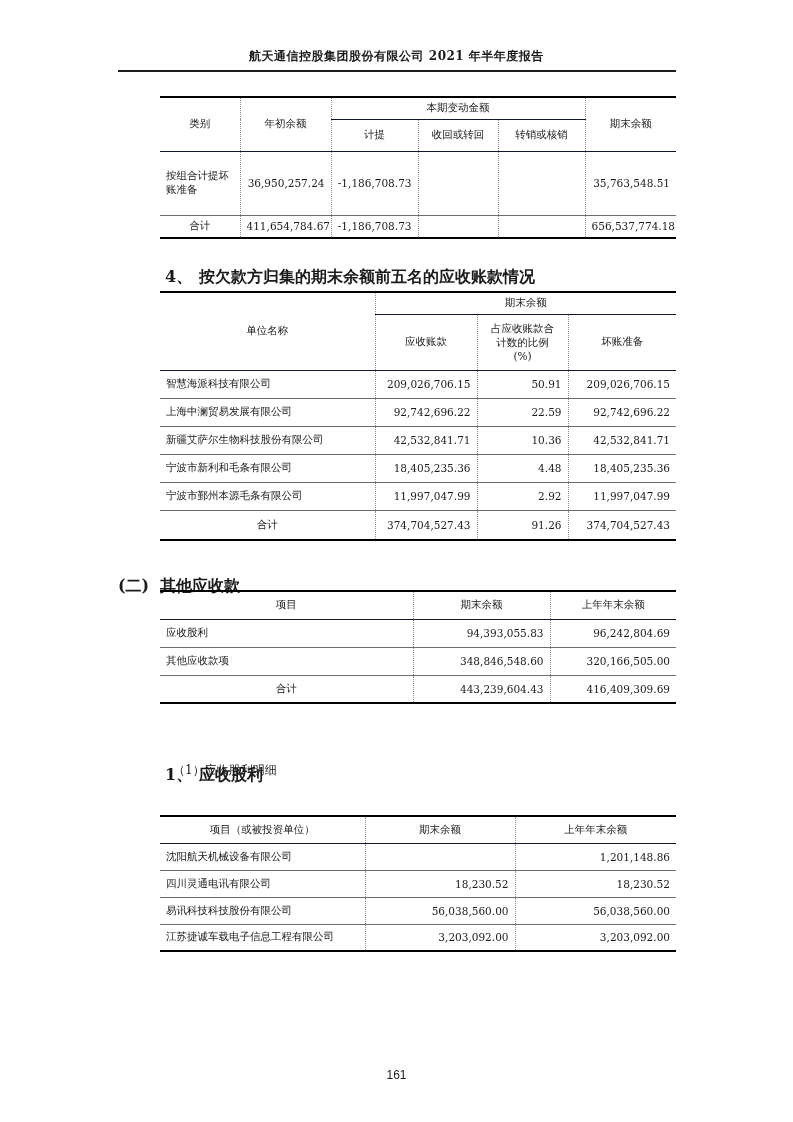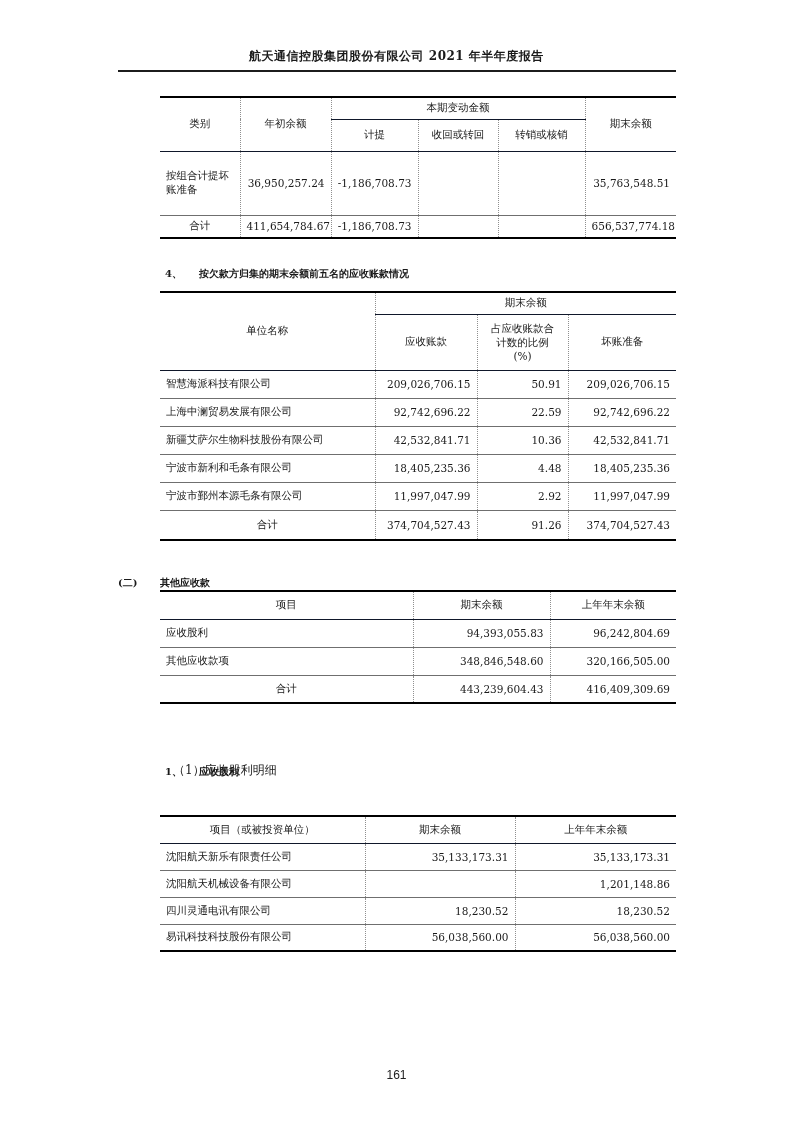--- a/index.html
+++ b/index.html
@@ -25,21 +25,21 @@
     letter-spacing: 0.5px;
   }
   .header-rule {
     position: absolute;
     top: 70px; left: 118px;
     width: 558px; height: 2px;
     background: #1c1c1c;
   }
 
   
-  .sec-heading { font-size: 10px; font-weight: bold; white-space: nowrap; }
+  .sec-heading { font-size: 16px; font-weight: bold; white-space: nowrap; }
   .sec-num { display: inline-block; min-width: 34px; }
   .sec-num-wide { display: inline-block; min-width: 42px; }
   .sub-heading { font-size: 12px; font-weight: normal; white-space: nowrap; }
 
   
   table.tbl {
     border-collapse: collapse;
     table-layout: fixed;
     width: 100%;
     font-size: 10.5px;
@@ -238,38 +238,38 @@
       </colgroup>
       <thead>
         <tr style="height:27px">
           <th class="c0">项目（或被投资单位）</th>
           <th>期末余额</th>
           <th>上年年末余额</th>
         </tr>
       </thead>
       <tbody>
         <tr style="height:27px">
-          <td class="c0 txt-left">沈阳航天新乐有限责任公司</td>
-          <td class="num">35,133,173.31</td>
-          <td class="num">35,133,173.31</td>
-        </tr>
-        <tr style="height:27px">
           <td class="c0 txt-left">沈阳航天机械设备有限公司</td>
           <td class="num"></td>
           <td class="num">1,201,148.86</td>
         </tr>
         <tr style="height:27px">
           <td class="c0 txt-left">四川灵通电讯有限公司</td>
           <td class="num">18,230.52</td>
           <td class="num">18,230.52</td>
         </tr>
         <tr style="height:27px">
           <td class="c0 txt-left">易讯科技科技股份有限公司</td>
           <td class="num">56,038,560.00</td>
           <td class="num">56,038,560.00</td>
         </tr>
+        <tr style="height:27px">
+          <td class="c0 txt-left">江苏捷诚车载电子信息工程有限公司</td>
+          <td class="num">3,203,092.00</td>
+          <td class="num">3,203,092.00</td>
+        </tr>
       </tbody>
     </table>
   </div>
 
   <div class="page-number">161</div>
 
 </div>
 
 </body></html>

